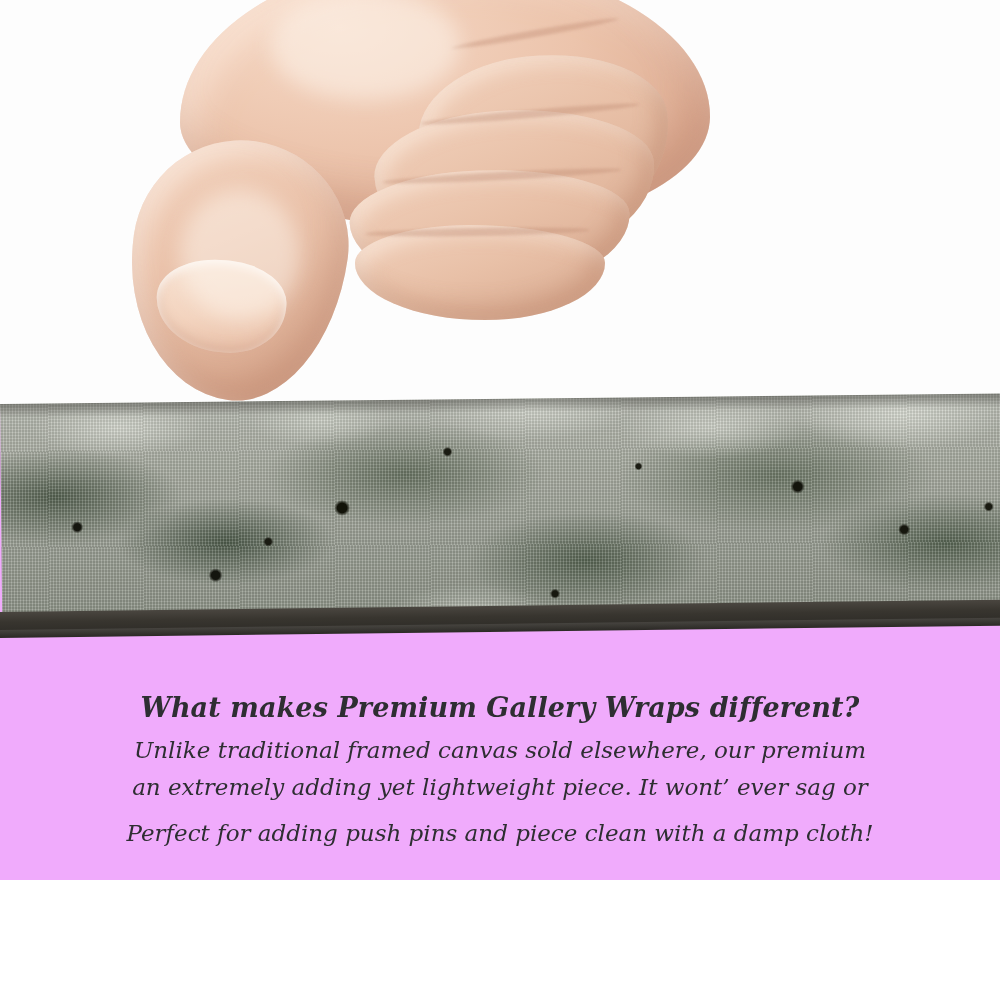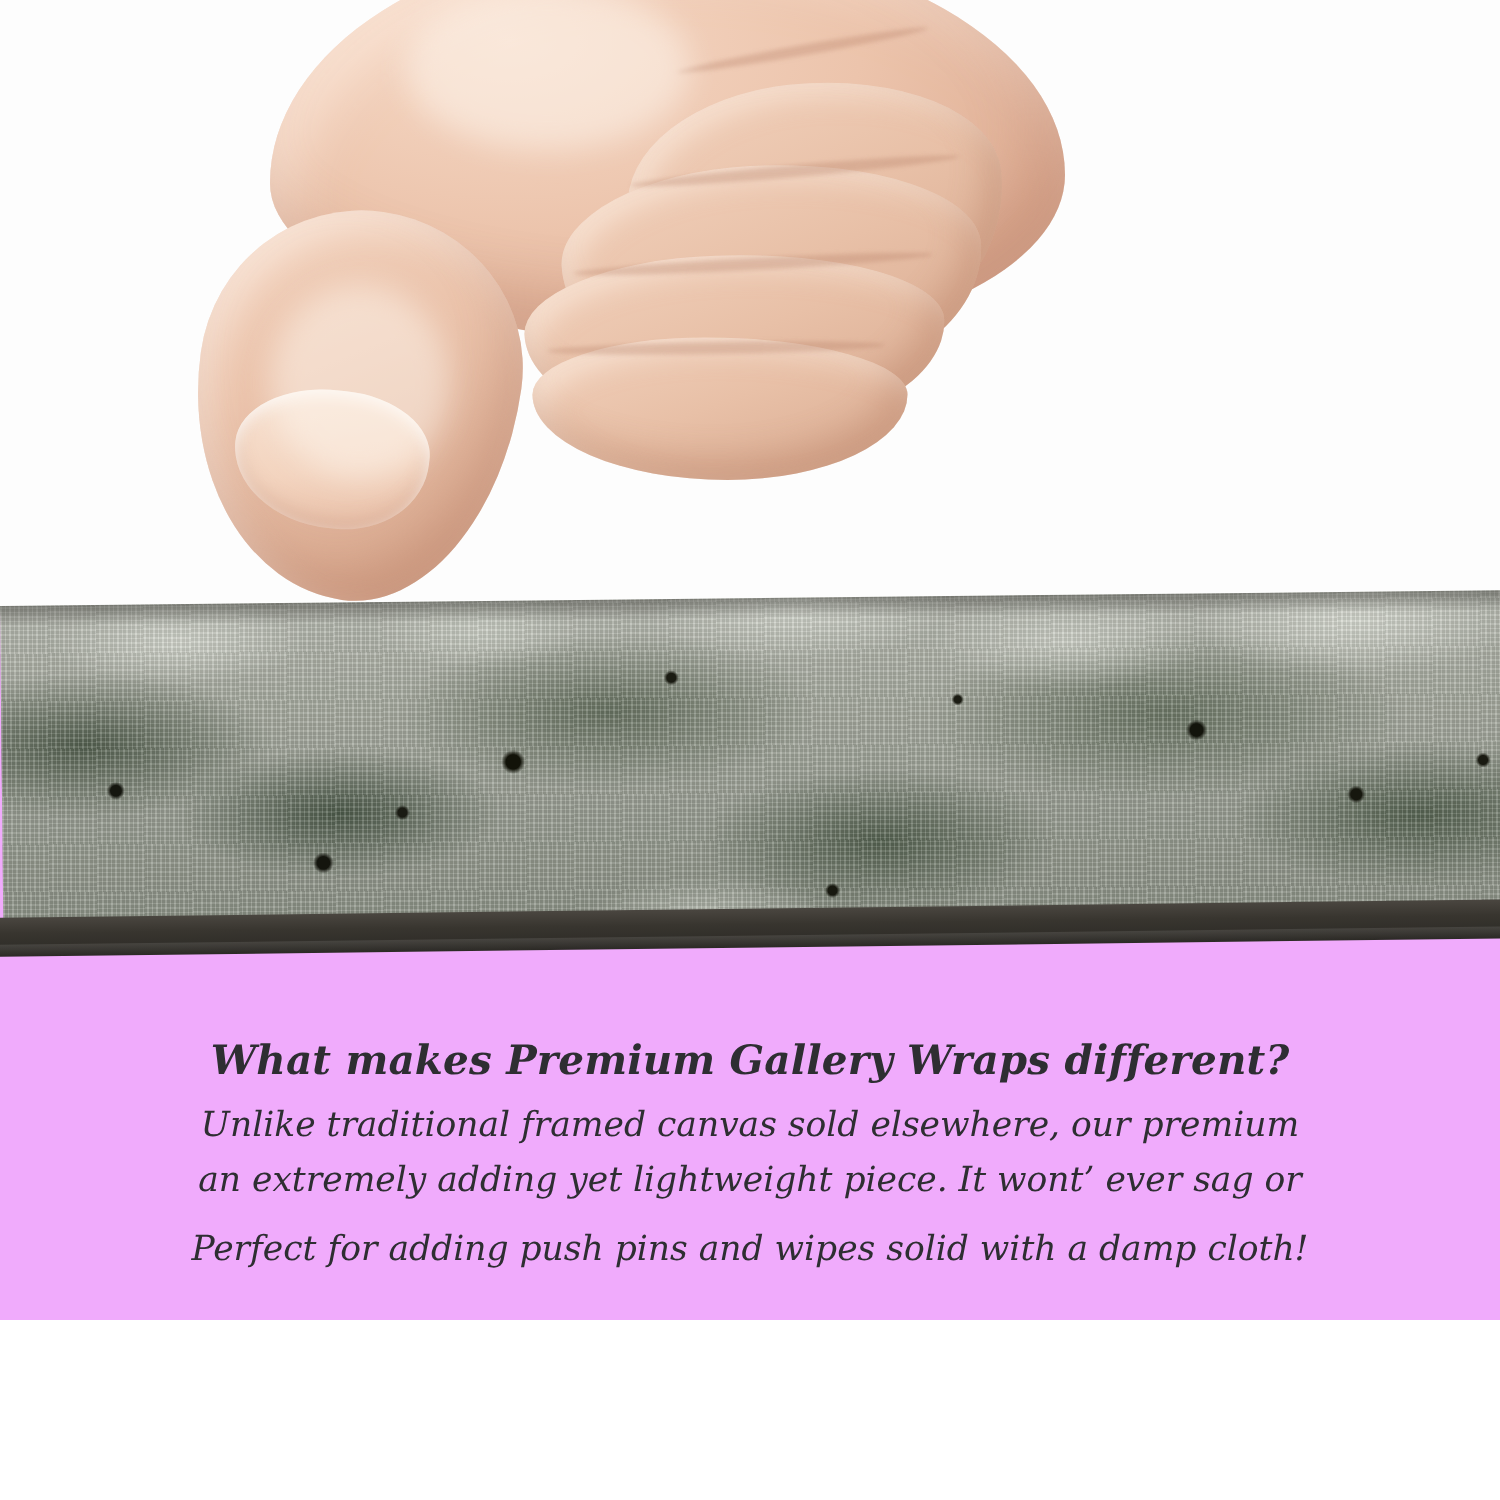--- a/index.html
+++ b/index.html
@@ -243,16 +243,16 @@
     <div class="tex-c"></div>
     <div class="tex-d"></div>
     <div class="strip-top-shadow"></div>
   </div>
   <div class="panel-edge"></div>
 
   <div class="caption">
     <p class="caption-heading">What makes Premium Gallery Wraps different?</p>
     <p class="caption-line">Unlike traditional framed canvas sold elsewhere, our premium</p>
     <p class="caption-line">an extremely adding yet lightweight piece. It wont’ ever sag or</p>
-    <p class="caption-line last">Perfect for adding push pins and wipes solid with a damp cloth!</p>
+    <p class="caption-line last">Perfect for adding push pins and piece clean with a damp cloth!</p>
   </div>
 
 </div>
 
 </body></html>

